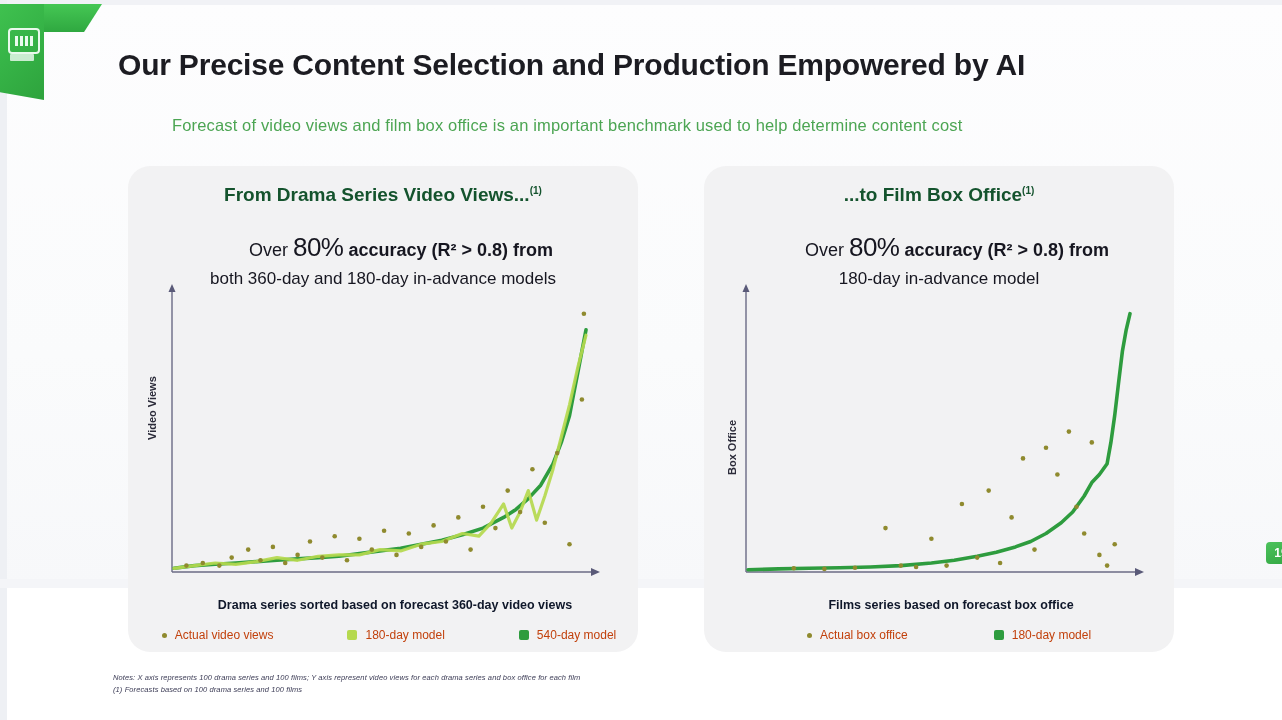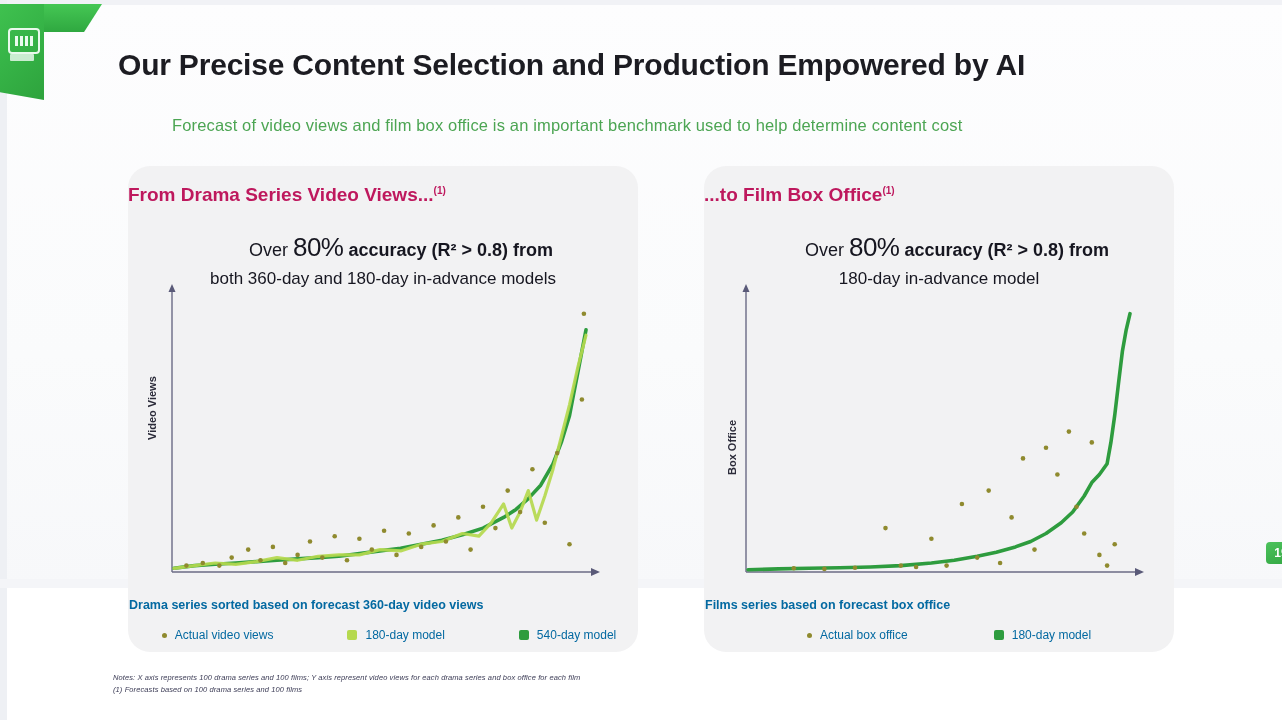--- a/index.html
+++ b/index.html
@@ -59,21 +59,21 @@
   
   .panel{
     position:absolute;top:166px;height:486px;
     background:#f2f2f3;border-radius:22px;
   }
   #panel-left{left:128px;width:510px;}
   #panel-right{left:704px;width:470px;}
 
   .panel-head{
     position:absolute;left:0;top:18px;width:100%;
-    color:#be185d;font-size:19px;font-weight:bold;
+    text-align:center;color:#14532d;font-size:19px;font-weight:bold;
   }
   .panel-head sup{font-size:10px;vertical-align:super;}
 
   .stat{
     position:absolute;left:0;width:100%;text-align:center;color:#161620;
   }
   #panel-left .stat{top:66px;}
   #panel-right .stat{top:66px;}
   .stat .l1{font-size:18px;font-weight:bold;line-height:30px;}
   .stat .l1 .big{font-size:26px;font-weight:normal;letter-spacing:-.5px;}
@@ -87,30 +87,30 @@
   .chart svg{display:block;}
 
   .ylab{
     position:absolute;font-size:11px;color:#2c2c3a;font-weight:bold;
     transform:rotate(-90deg);transform-origin:left top;white-space:nowrap;
   }
   #ylab-left{left:146px;top:440px;}
   #ylab-right{left:726px;top:475px;}
 
   .xlab{
-    position:absolute;left:1px;width:100%;text-align:left;
-    font-size:12.5px;font-weight:bold;color:#0369a1;
+    position:absolute;left:12px;width:100%;text-align:center;
+    font-size:12.5px;font-weight:bold;color:#0f172a;
   }
   #panel-left .xlab{top:432px;}
   #panel-right .xlab{top:432px;}
 
   .legend{
     position:absolute;left:0;width:100%;top:462px;
     display:flex;justify-content:center;align-items:center;
-    font-size:12px;color:#0369a1;
+    font-size:12px;color:#c2410c;
   }
   #panel-left .legend{gap:74px;padding-left:6px;}
   #panel-right .legend{gap:86px;padding-left:10px;}
   .leg-item{display:flex;align-items:center;gap:8px;}
   .swatch-dot{width:5px;height:5px;background:#8f8a2e;border-radius:50%;display:block;}
   .swatch-sq{width:10px;height:10px;display:block;border-radius:2px;}
 
   
   #notes{
     position:absolute;left:113px;top:672px;width:760px;

